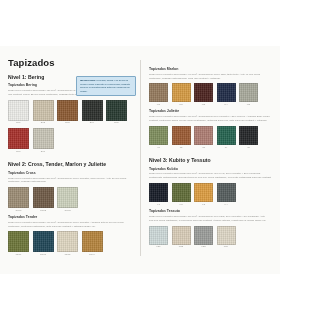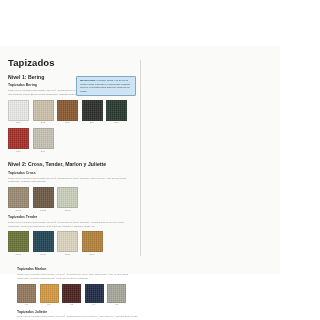--- a/index.html
+++ b/index.html
@@ -33,21 +33,20 @@
   }
 
   
   .page-inner {
     position: relative;
     width: 100%;
     height: 100%;
     display: flex;
     box-sizing: border-box;
     padding: 12px 8px 8px 8px;
-    flex-direction: column;
   }
   .col {
     box-sizing: border-box;
     position: relative;
   }
   .col-left  { width: 50%; padding-right: 7px; }
   .col-right { width: 50%; padding-left: 9px; }
   .col-divider {
     position: absolute;
     left: 50%;

